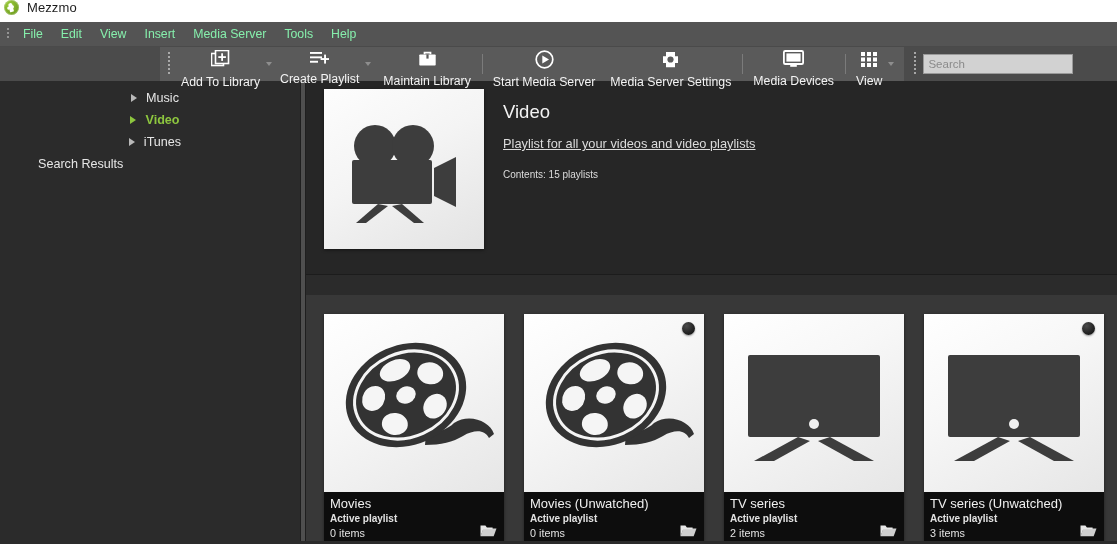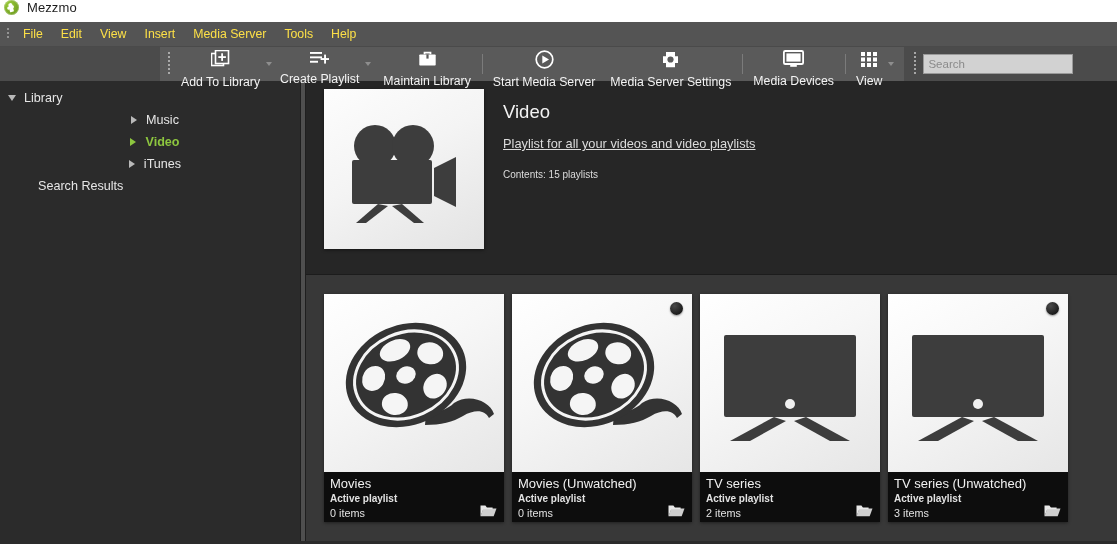--- a/index.html
+++ b/index.html
@@ -50,21 +50,21 @@
   }
   .menu-grip {
     width: 9px; height: 16px; position: relative; flex: 0 0 auto;
     margin-right: 2px;
   }
   .menu-grip i {
     position: absolute; left: 4px; width: 2px; height: 2px;
     background: #a9a9a9; border-radius: 50%;
   }
   .menu-item {
-    color: #fde047; font-size: 12.3px;
+    color: #86efac; font-size: 12.3px;
     padding: 2px 9px; white-space: nowrap;
     line-height: 16px;
   }
 
   
   .toolbar-wrap {
     height: 34px; width: 100%;
     background: #4b4b4b;
     display: flex; align-items: stretch;
     position: relative;
@@ -187,21 +187,22 @@
     margin-bottom: 13px;
     text-decoration: underline;
   }
   .detail-contents { color: #dcdcdc; font-size: 10px; line-height: 18px; }
 
   
   .tiles-panel {
     flex: 1 1 auto; background: #383838;
     padding: 19px 0 0 18px; overflow: hidden;
     display: flex; flex-wrap: wrap; align-content: flex-start;
-    gap: 8px;
+    gap: 20px;
+    margin-top: 20px;
   }
   .tile {
     width: 180px; flex: 0 0 180px;
     display: flex; flex-direction: column;
     box-shadow: 0 1px 3px rgba(0,0,0,.45);
   }
   .tile-art {
     height: 178px; position: relative;
     background: linear-gradient(150deg, #ffffff 0%, #f7f7f7 40%, #e6e6e6 100%);
     display: flex; align-items: center; justify-content: center;
@@ -361,24 +362,20 @@
         <i style="top:17px"></i>
         <i style="top:21px"></i>
     </span>
     <input class="search-box" type="text" placeholder="Search" style="">
   </div>
 </div>
 
 <div class="body-row">
 
   <div class="sidebar">
-    <div class="tree-row">
-      <span class="tw-expanded"></span>
-      <span class="tree-label">Library</span>
-    </div>
     <div class="tree-row lvl2">
       <span class="tw-collapsed"></span>
       <span class="tree-label">Music</span>
     </div>
     <div class="tree-row lvl2 selected">
       <span class="tw-collapsed"></span>
       <span class="tree-label">Video</span>
     </div>
     <div class="tree-row lvl2">
       <span class="tw-collapsed"></span>

